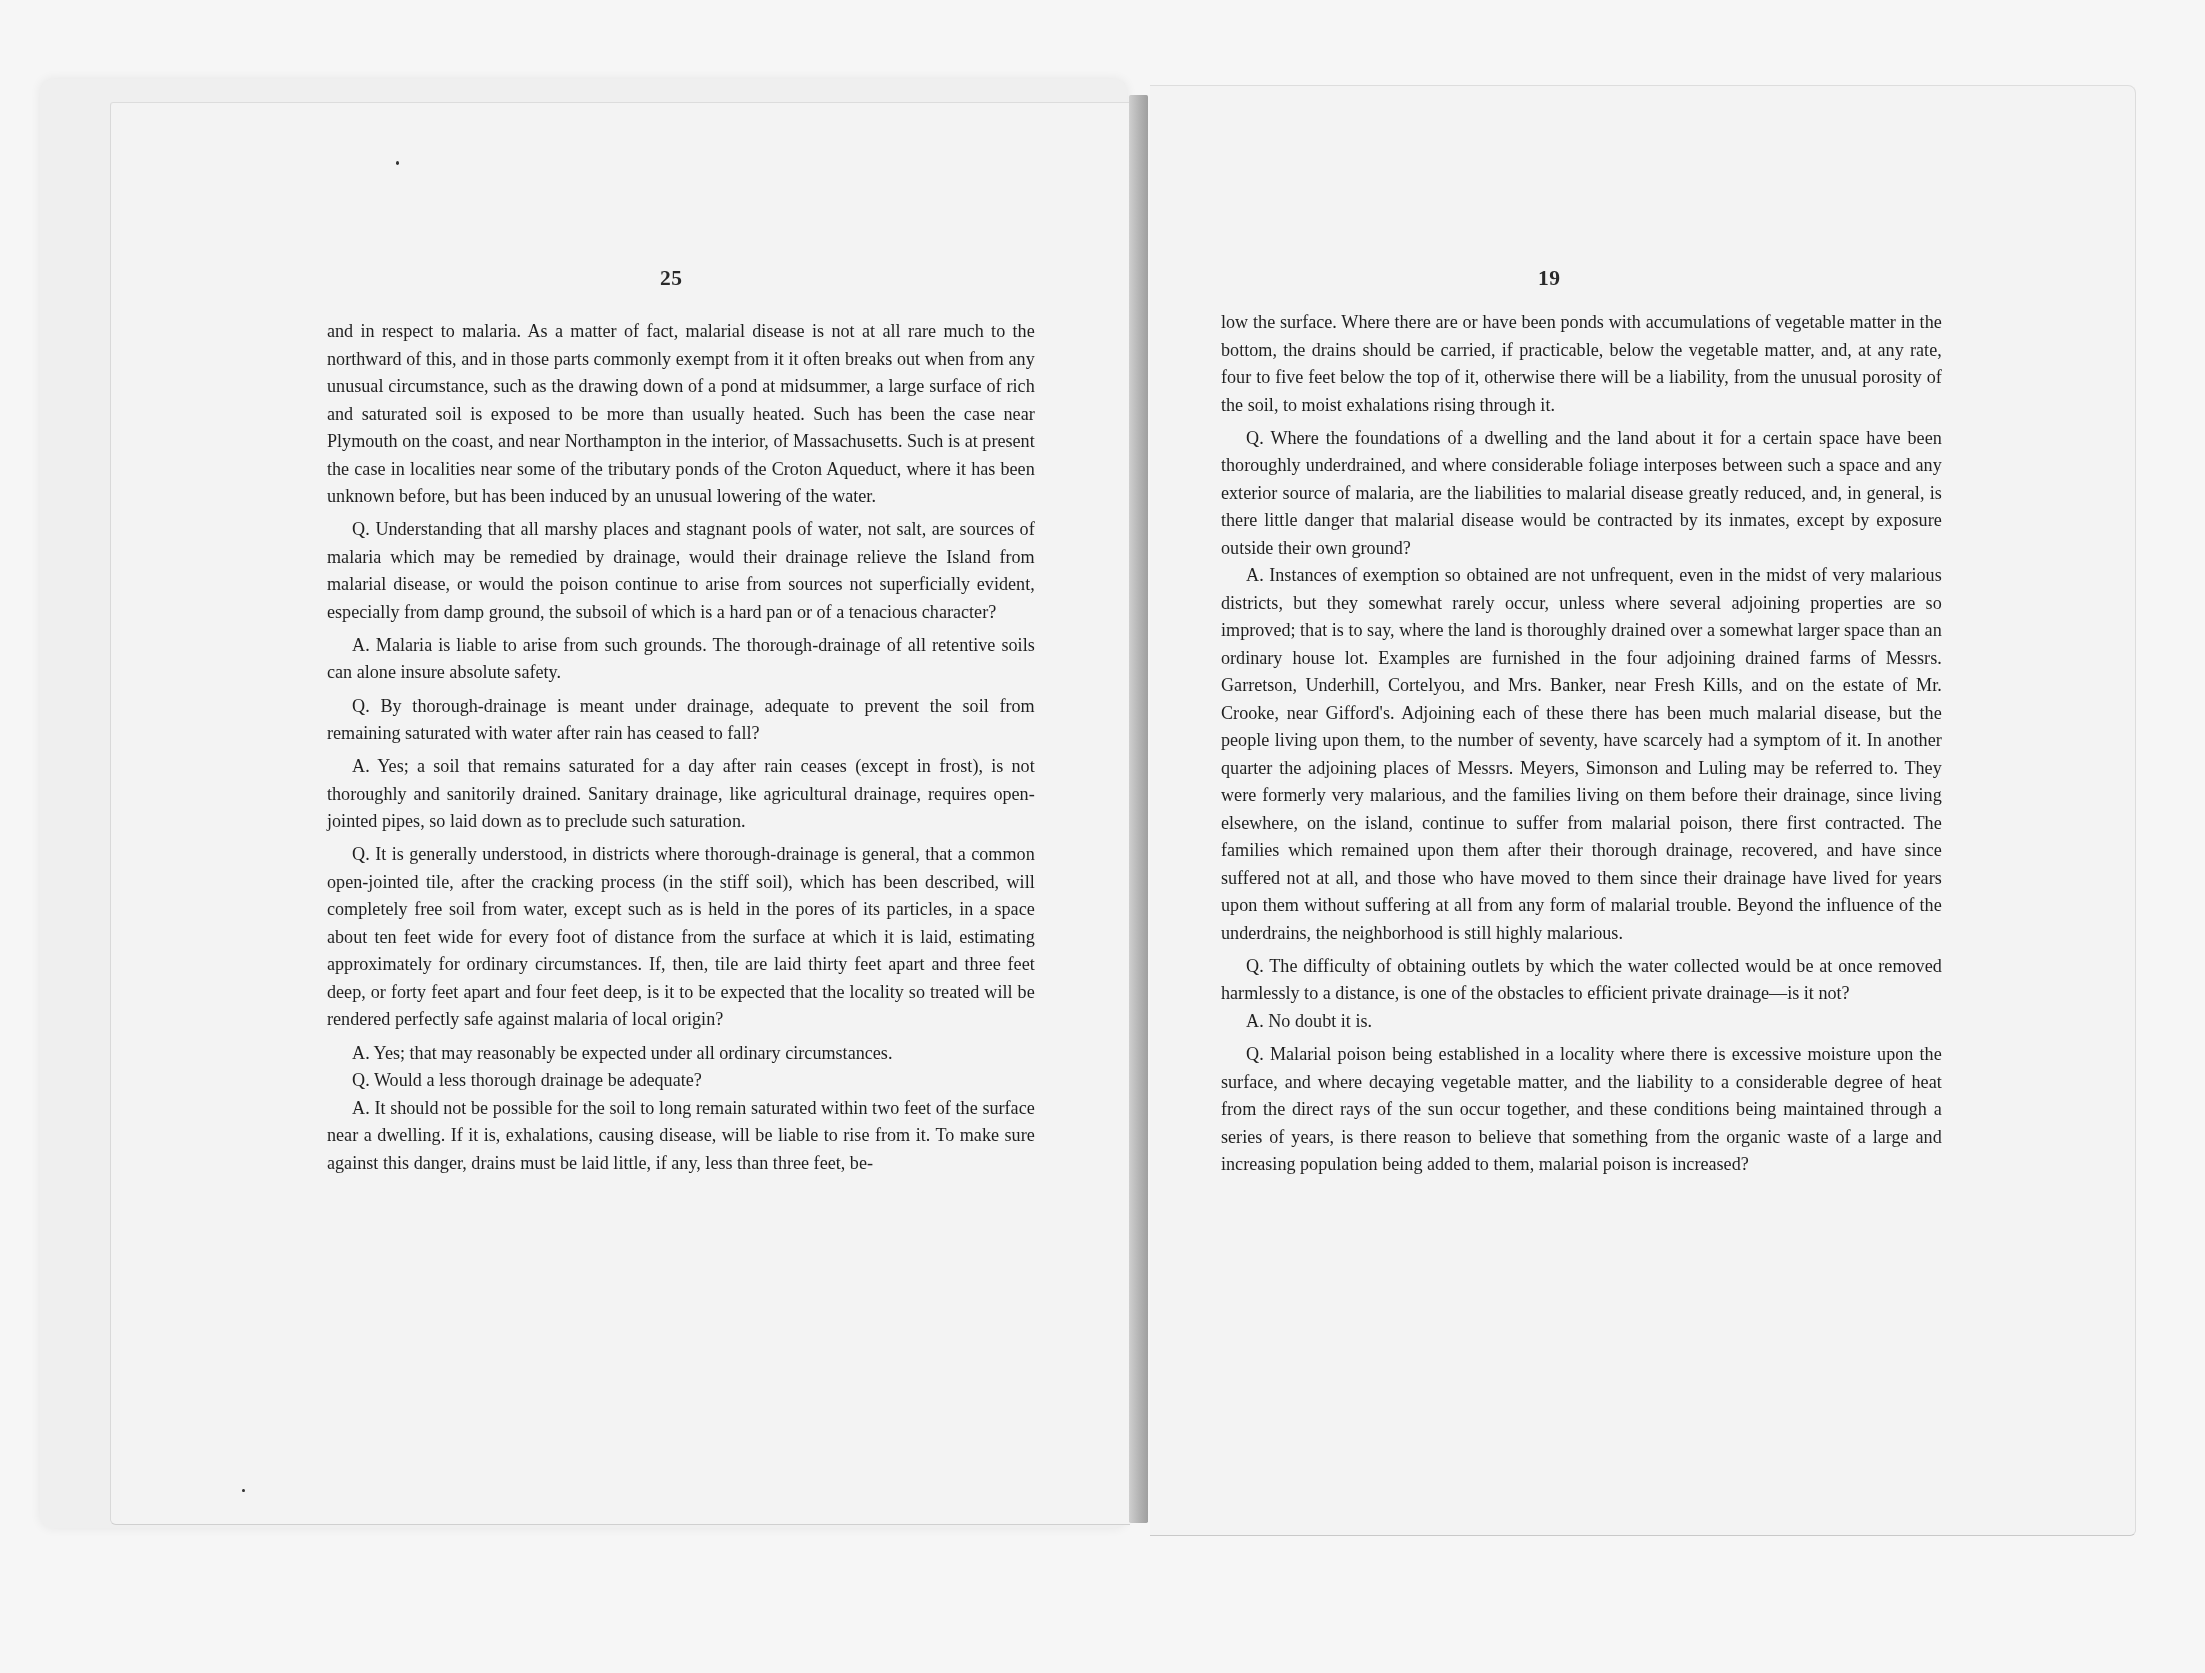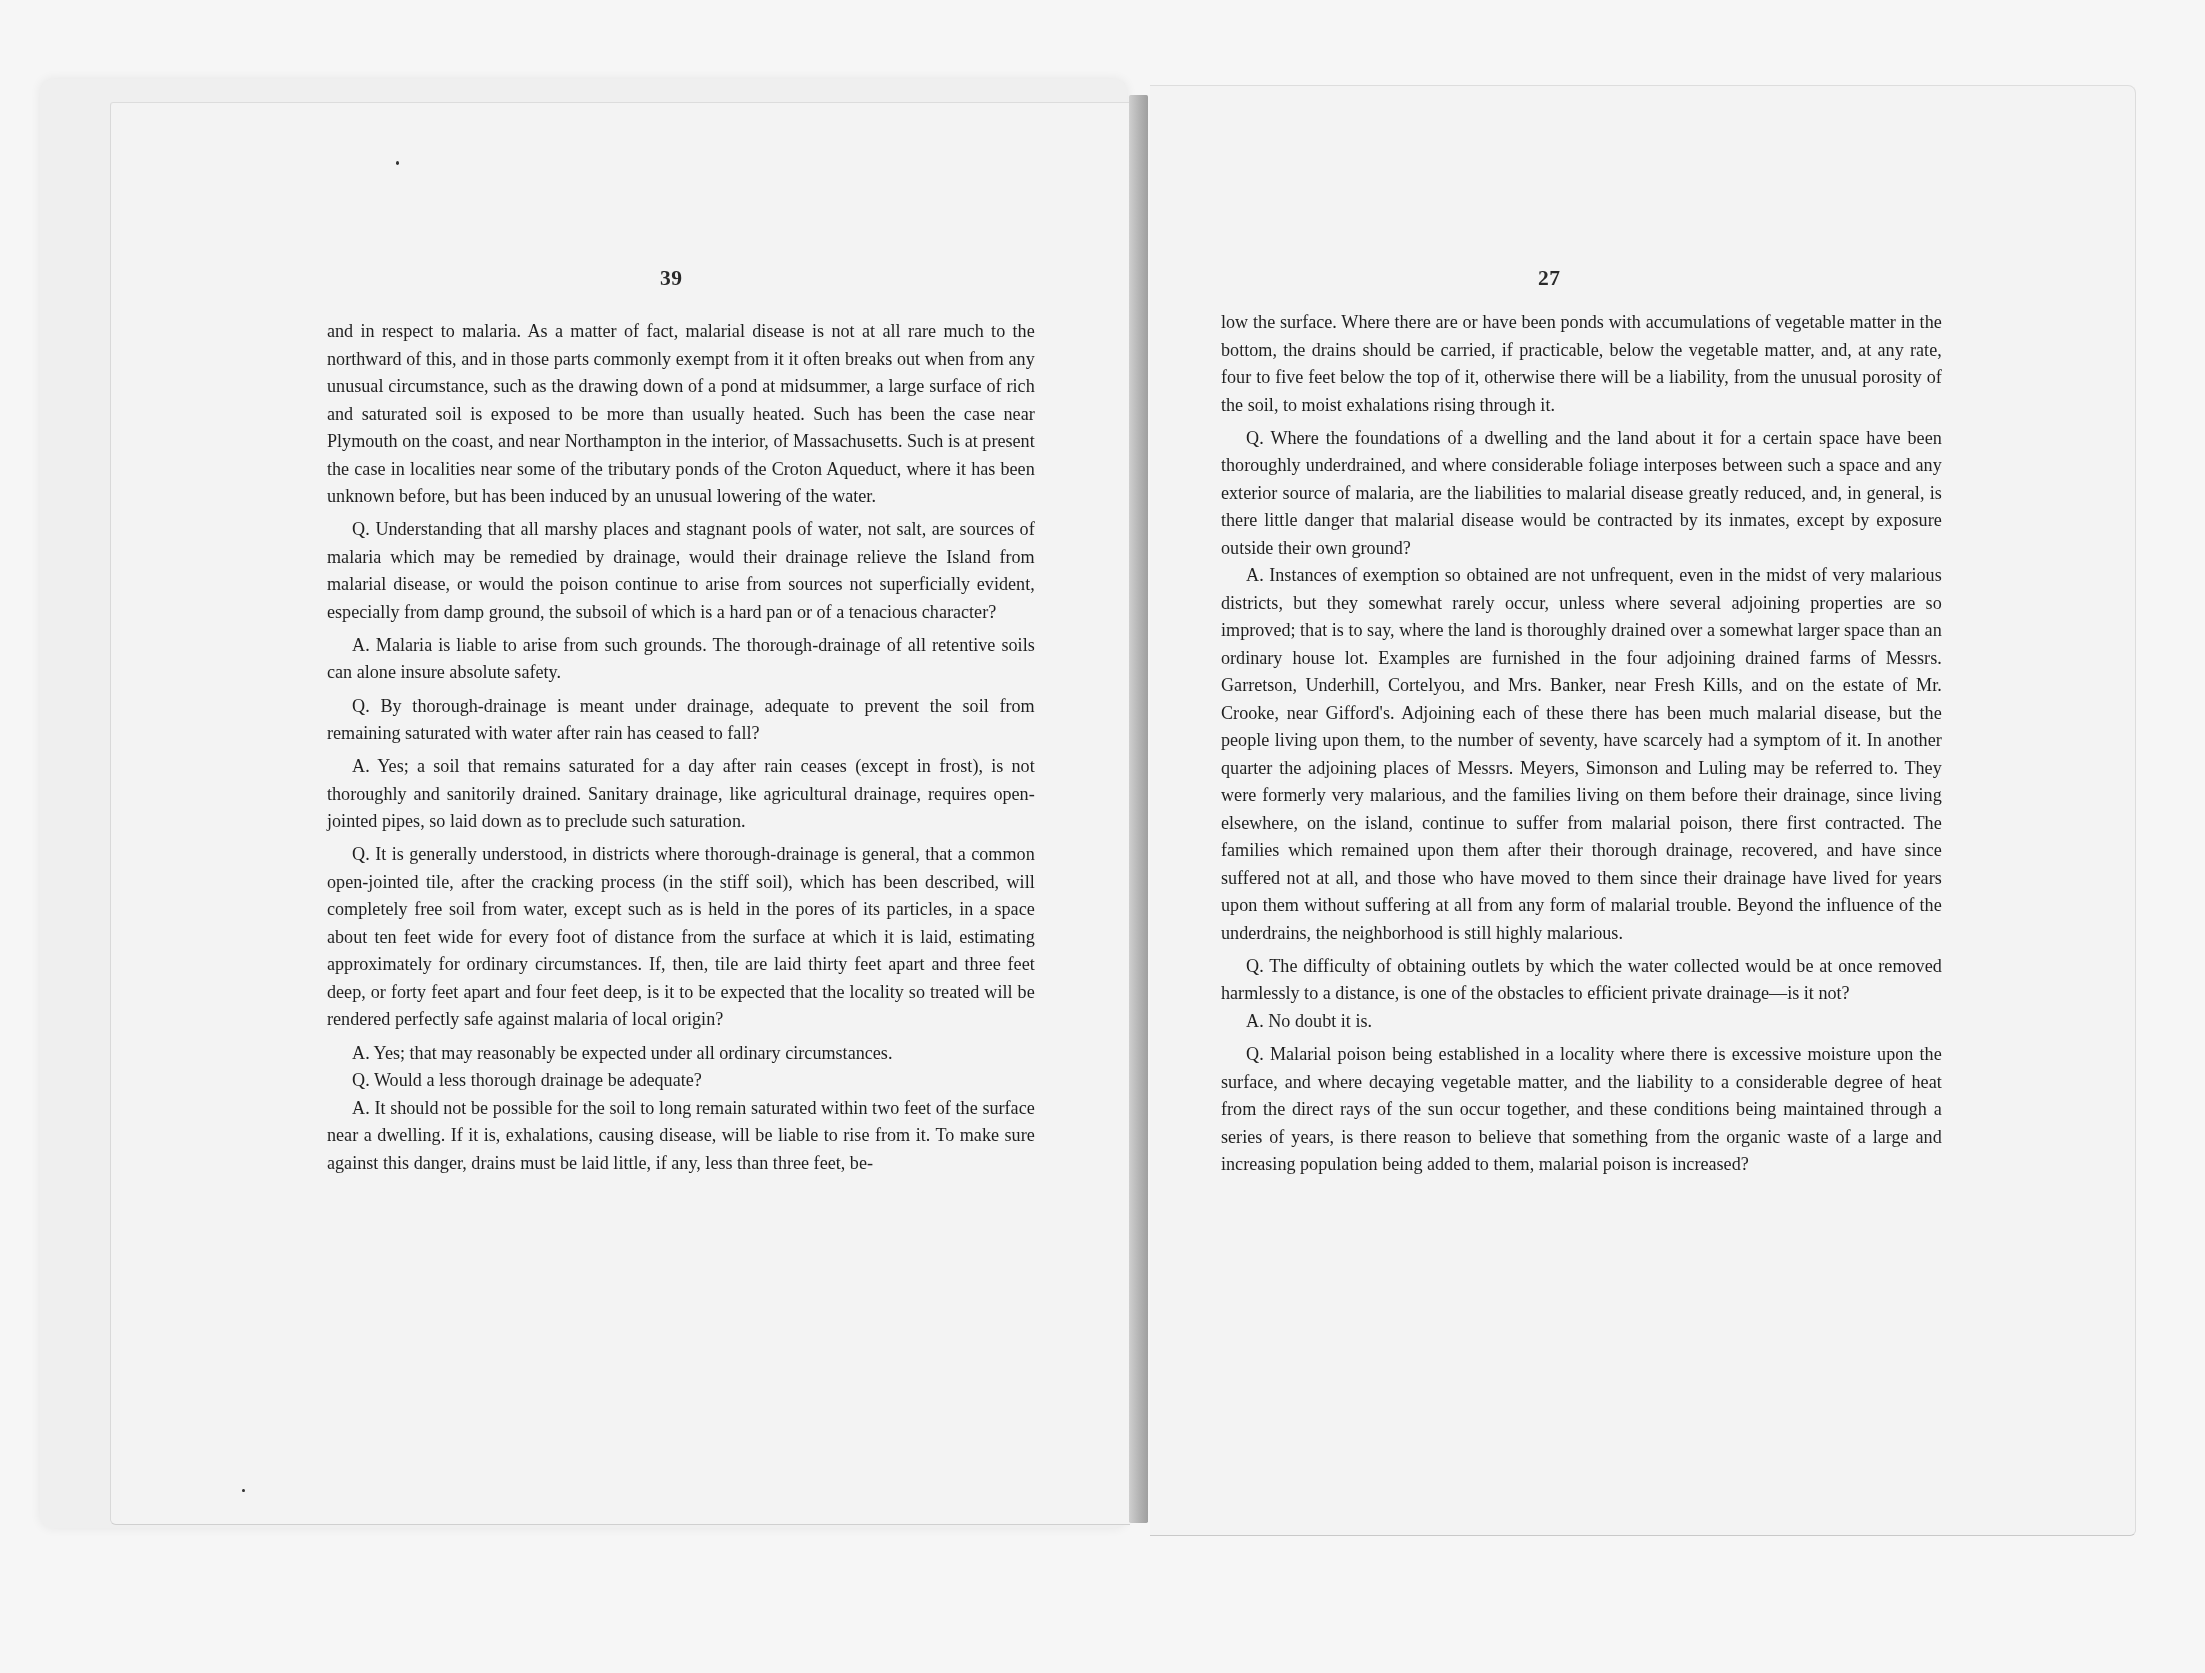--- a/index.html
+++ b/index.html
@@ -55,22 +55,22 @@
 
 <div class="backing"></div>
 
 <div class="page page-left"></div>
 <div class="page page-right"></div>
 <div class="gutter"></div>
 
 <div class="speck" style="left:396px;top:161px;"></div>
 <div class="speck" style="left:242px;top:1489px;width:2.8px;height:3.4px;"></div>
 
-<div class="page-num" style="left:660px;top:266px;">39</div>
-<div class="page-num" style="left:1538px;top:266px;">27</div>
+<div class="page-num" style="left:660px;top:266px;">25</div>
+<div class="page-num" style="left:1538px;top:266px;">19</div>
 
 <div class="text-block left-text">
   <p>and in respect to malaria. As a matter of fact, malarial disease is not at all rare much to the northward of this, and in those parts commonly exempt from it it often breaks out when from any unusual circumstance, such as the drawing down of a pond at midsummer, a large surface of rich and saturated soil is exposed to be more than usually heated. Such has been the case near Plymouth on the coast, and near Northampton in the interior, of Massachusetts. Such is at present the case in localities near some of the tributary ponds of the Croton Aqueduct, where it has been unknown before, but has been induced by an unusual lowering of the water.</p>
   <p class="indent">Q. Understanding that all marshy places and stagnant pools of water, not salt, are sources of malaria which may be remedied by drainage, would their drainage relieve the Island from malarial disease, or would the poison continue to arise from sources not superficially evident, especially from damp ground, the subsoil of which is a hard pan or of a tenacious character?</p>
   <p class="indent">A. Malaria is liable to arise from such grounds. The thorough-drainage of all retentive soils can alone insure absolute safety.</p>
   <p class="indent">Q. By thorough-drainage is meant under drainage, adequate to prevent the soil from remaining saturated with water after rain has ceased to fall?</p>
   <p class="indent">A. Yes; a soil that remains saturated for a day after rain ceases (except in frost), is not thoroughly and sanitorily drained. Sanitary drainage, like agricultural drainage, requires open-jointed pipes, so laid down as to preclude such saturation.</p>
   <p class="indent">Q. It is generally understood, in districts where thorough-drainage is general, that a common open-jointed tile, after the cracking process (in the stiff soil), which has been described, will completely free soil from water, except such as is held in the pores of its particles, in a space about ten feet wide for every foot of distance from the surface at which it is laid, estimating approximately for ordinary circumstances. If, then, tile are laid thirty feet apart and three feet deep, or forty feet apart and four feet deep, is it to be expected that the locality so treated will be rendered perfectly safe against malaria of local origin?</p>
   <p class="indent tight">A. Yes; that may reasonably be expected under all ordinary circumstances.</p>
   <p class="indent tight">Q. Would a less thorough drainage be adequate?</p>

